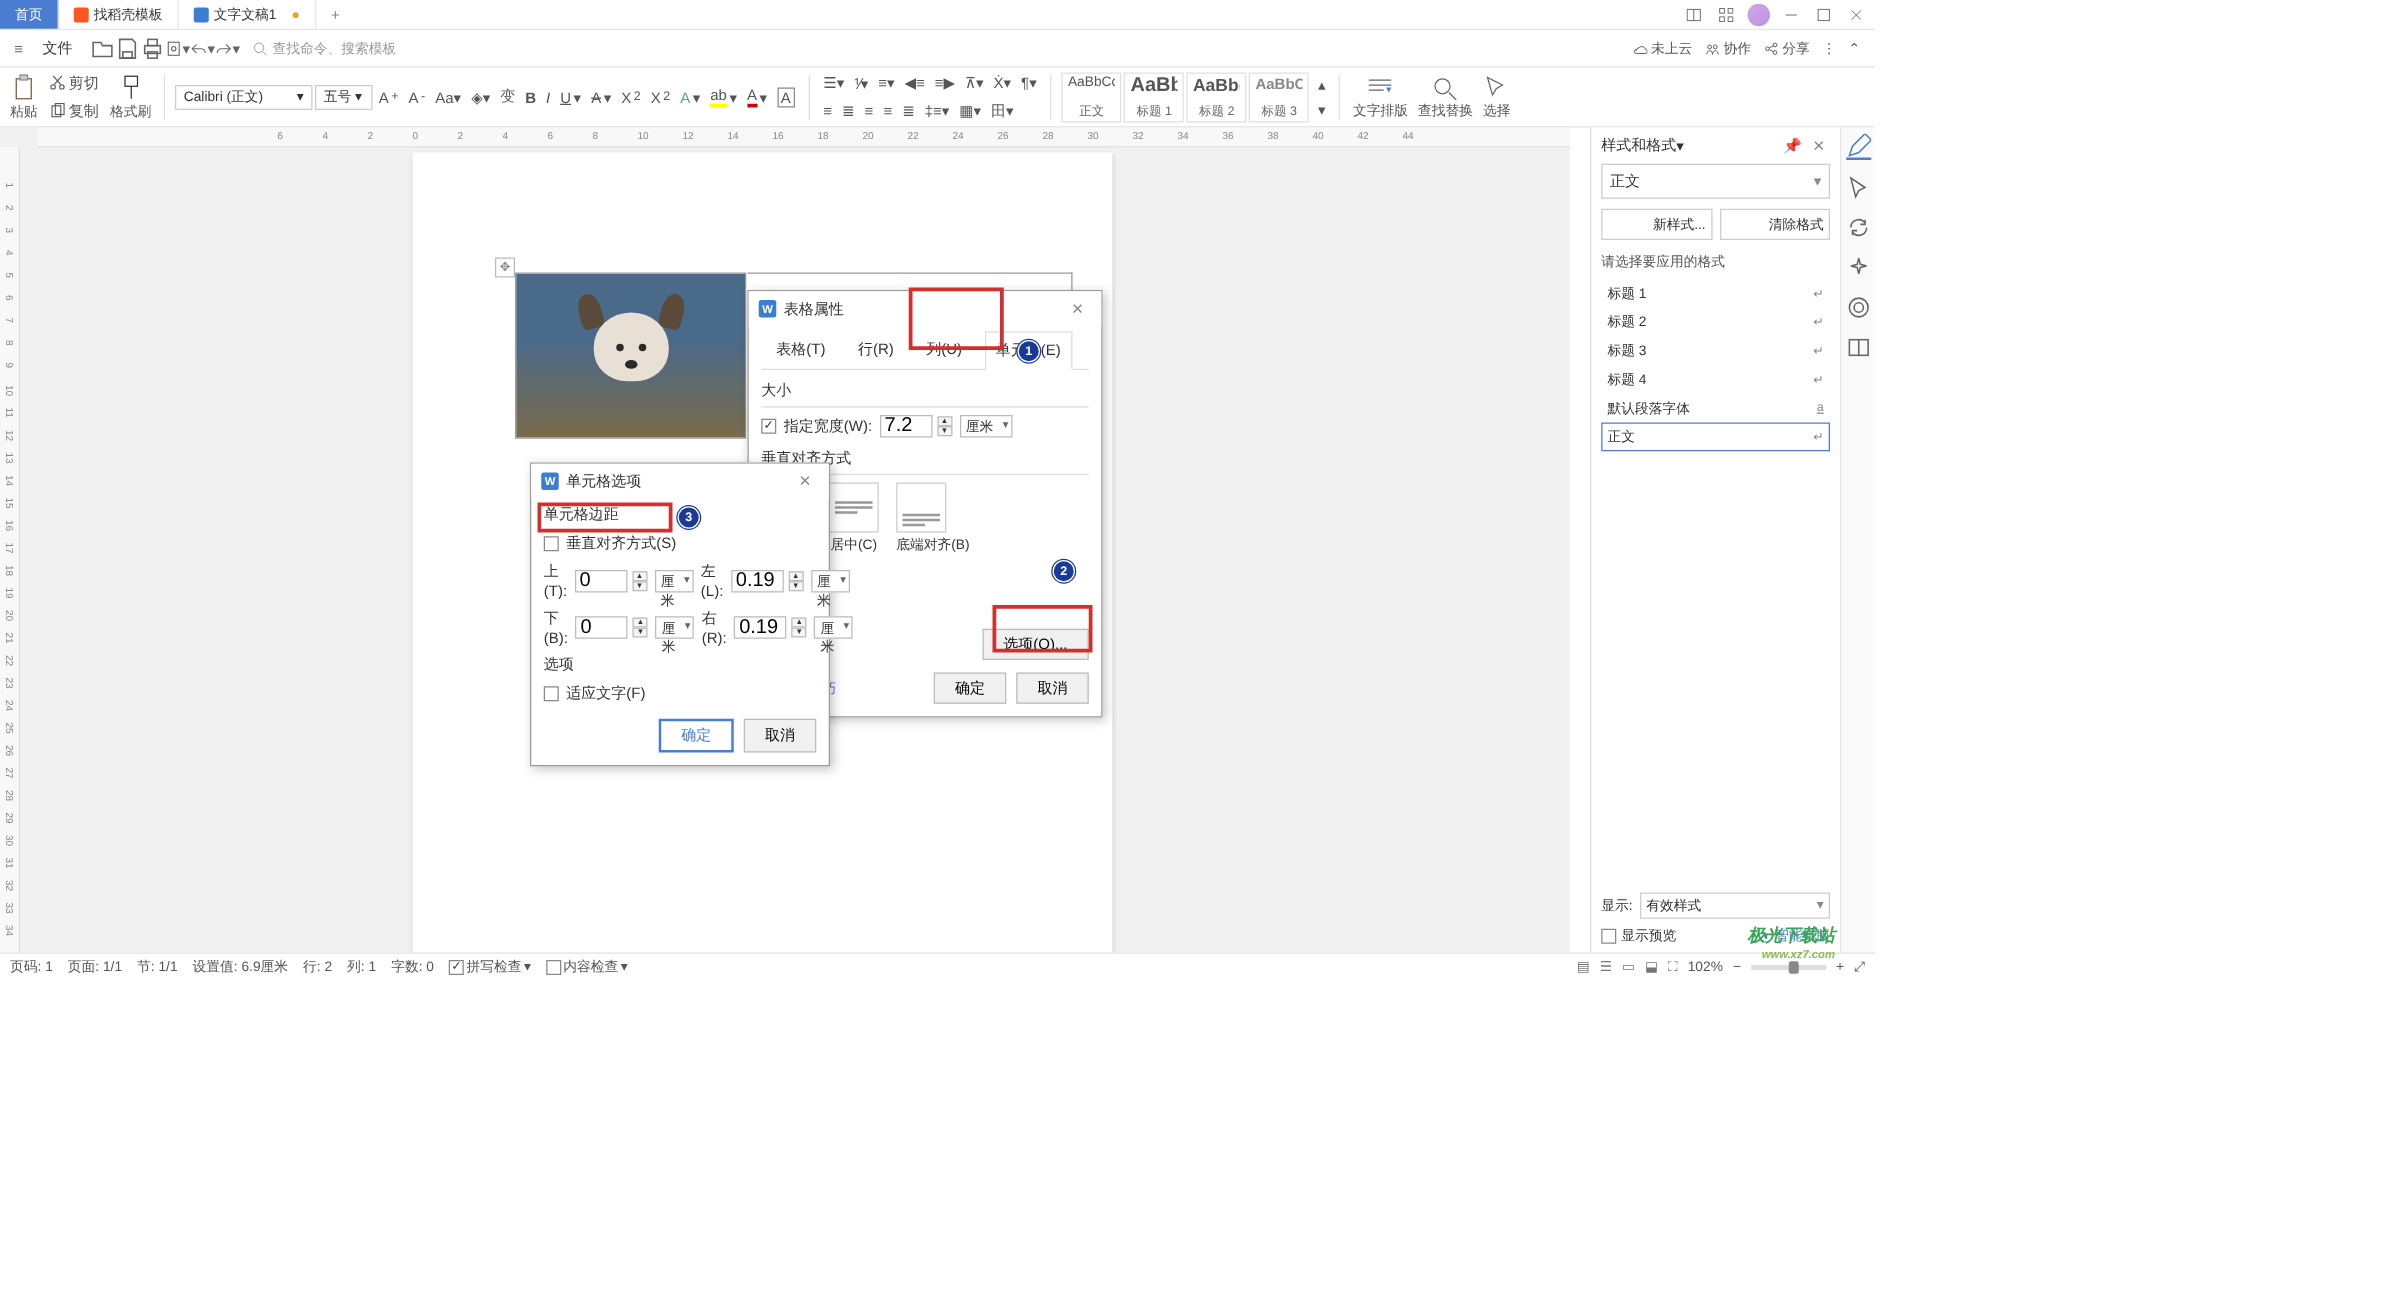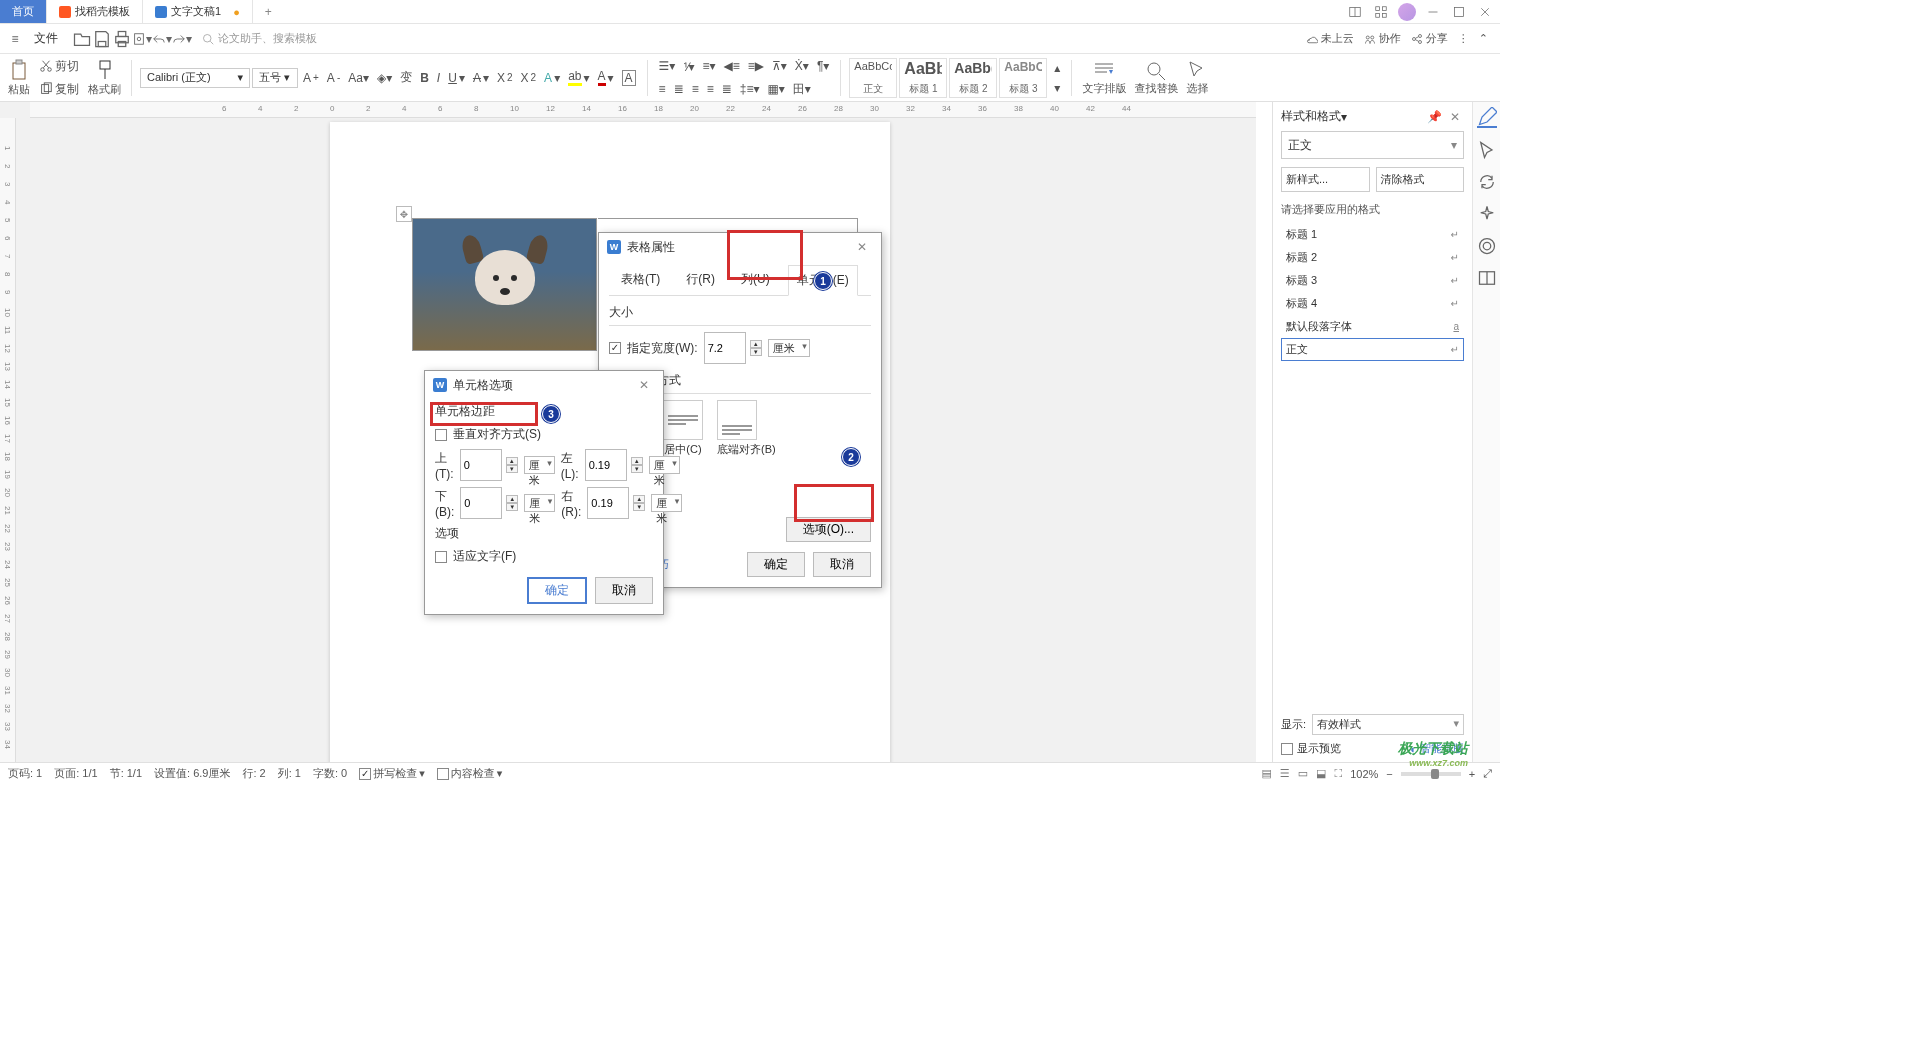--- a/index.html
+++ b/index.html
@@ -74,21 +74,21 @@
 
 .dlg { position: absolute; background: #fff; border: 1px solid #999; box-shadow: 2px 2px 8px rgba(0,0,0,.25); font-size: 12px; }
 .dlg-title { height: 28px; display: flex; align-items: center; padding: 0 8px; background: #fff; }
 .dlg-title .logo { width: 14px; height: 14px; background: #3a7dd1; border-radius: 2px; margin-right: 6px; display: inline-flex; align-items: center; justify-content: center; color: #fff; font-size: 9px; font-weight: bold; }
 .dlg-close { margin-left: auto; cursor: pointer; color: #888; padding: 2px 6px; }
 .dlg-body { padding: 4px 10px 10px; }
 .dlg-tabs { display: flex; gap: 10px; border-bottom: 1px solid #ddd; padding: 0 4px; }
 .dlg-tab { padding: 6px 8px; cursor: pointer; }
 .dlg-tab.active { border: 1px solid #ddd; border-bottom-color: #fff; margin-bottom: -1px; background:#fff; }
 .dlg-row { display: flex; align-items: center; gap: 6px; margin: 6px 0; }
-.dlg-input { border: 1px solid #bbb; padding: 1px 3px; width: 42px; height: 32px; font-size: 11px; }
+.dlg-input { border: 1px solid #bbb; padding: 1px 3px; width: 42px; height: 18px; font-size: 16px; }
 .dlg-spinner { display: flex; flex-direction: column; margin-left: -2px; }
 .dlg-spinner div { width: 12px; height: 8px; border: 1px solid #bbb; font-size: 7px; line-height: 6px; text-align: center; cursor: pointer; background:#f5f5f5; }
 .dlg-select { border: 1px solid #bbb; padding: 1px 14px 1px 4px; height: 18px; font-size: 11px; position: relative; background:#fff; }
 .dlg-select::after { content: '▾'; position: absolute; right: 2px; top: 1px; font-size: 9px; color: #666; }
 .dlg-hr { height: 1px; background: #ddd; margin: 4px 0; }
 .valign-opt { width: 40px; height: 40px; border: 1px solid #ccc; display: flex; flex-direction: column; justify-content: center; gap: 2px; padding: 4px; cursor: pointer; }
 .valign-opt.selected { border: 2px solid #4a7dd1; }
 .valign-opt .bar { height: 2px; background: #999; }
 .valign-label { font-size: 11px; text-align: center; margin-top: 2px; }
 .dlg-btn { padding: 3px 16px; border: 1px solid #bbb; background: #f0f0f0; cursor: pointer; font-size: 12px; }
@@ -100,21 +100,21 @@
 .marker { width: 18px; height: 18px; border-radius: 50%; background: #1a3a9a; color: #fff; font-size: 10px; display: flex; align-items: center; justify-content: center; position: absolute; font-weight: bold; border: 1.5px solid #fff; box-shadow: 0 0 0 1px #1a3a9a; }
 
 
 .side-panel { position: absolute; top: 102px; right: 28px; width: 200px; bottom: 22px; background: #fff; border-left: 1px solid #e0e0e0; padding: 6px 8px; }
 .side-title { display: flex; align-items: center; font-size: 12px; margin-bottom: 6px; }
 .side-title .pin { margin-left: auto; color: #888; cursor: pointer; padding: 0 4px; }
 .side-title .xbtn { color: #888; cursor: pointer; padding: 0 4px; }
 .side-select { width: 100%; height: 28px; border: 1px solid #ccc; padding: 4px 6px; font-size: 12px; display: flex; align-items: center; margin-bottom: 8px; position:relative; }
 .side-select::after { content: '▾'; position: absolute; right: 6px; color: #888; }
 .side-btn-row { display: flex; gap: 6px; margin-bottom: 10px; }
-.side-btn { flex: 1; padding: 4px; border: 1px solid #ccc; text-align: left; font-size: 11px; cursor: pointer; background:#fff; }
+.side-btn { flex: 1; padding: 4px; border: 1px solid #ccc; text-align: right; font-size: 11px; cursor: pointer; background:#fff; }
 .side-label { font-size: 11px; color: #555; margin-bottom: 6px; }
 .style-list { border: 0; }
 .style-row { display: flex; align-items: center; padding: 3px 4px; font-size: 11px; cursor: pointer; border: 1px solid transparent; }
 .style-row.selected { border: 1px solid #4a7dd1; }
 .style-row .ret { margin-left: auto; color: #888; font-size: 10px; }
 .side-bottom { position: absolute; bottom: 6px; left: 8px; right: 8px; }
 .side-show-row { display: flex; align-items: center; gap: 6px; font-size: 11px; margin-bottom: 6px; }
 .side-show-select { flex: 1; border: 1px solid #ccc; padding: 2px 4px; font-size: 11px; position:relative; }
 .side-show-select::after { content: '▾'; position: absolute; right: 4px; color: #888; }
 .side-check { display: flex; align-items: center; gap: 4px; font-size: 11px; }
@@ -222,21 +222,21 @@
         </svg>▾</div>
     <div class="quick-icon"><svg viewBox="0 0 16 16">
           <path d="M10 4l4 4-4 4M14 8H6a4 4 0 00-4 4" fill="none" stroke="currentColor"></path>
         </svg>▾</div>
   </div>
   <div class="search-box">
     <svg width="12" height="12" viewBox="0 0 16 16">
         <circle cx="7" cy="7" r="5" fill="none" stroke="currentColor"></circle>
         <line x1="11" y1="11" x2="15" y2="15" stroke="currentColor"></line>
       </svg>
-    <span>论文助手、搜索模板</span>
+    <span>查找命令、搜索模板</span>
   </div>
   <div class="menu-right">
     <div class="menu-right-item">
         <svg width="12" height="12" viewBox="0 0 16 16">
           <path d="M4 10a3 3 0 013-3 4 4 0 017 2 2 2 0 010 4H4a2 2 0 010-4z" fill="none" stroke="currentColor"></path>
         </svg>
         <span>未上云</span>
       </div>
     <div class="menu-right-item">
         <svg width="12" height="12" viewBox="0 0 16 16">

